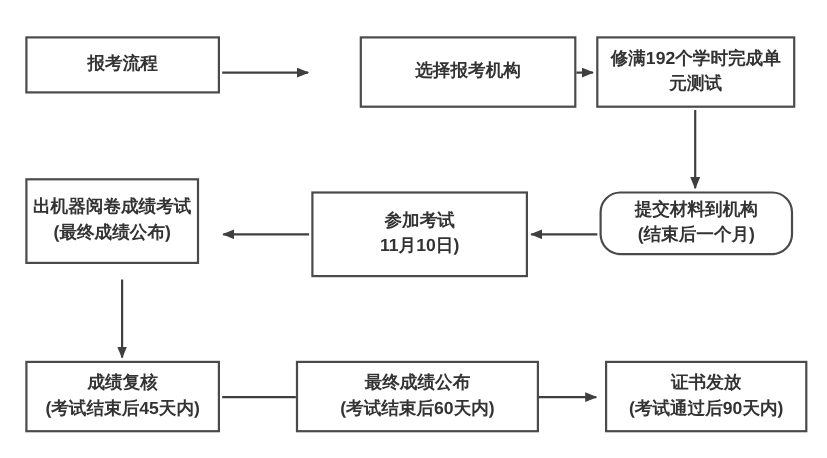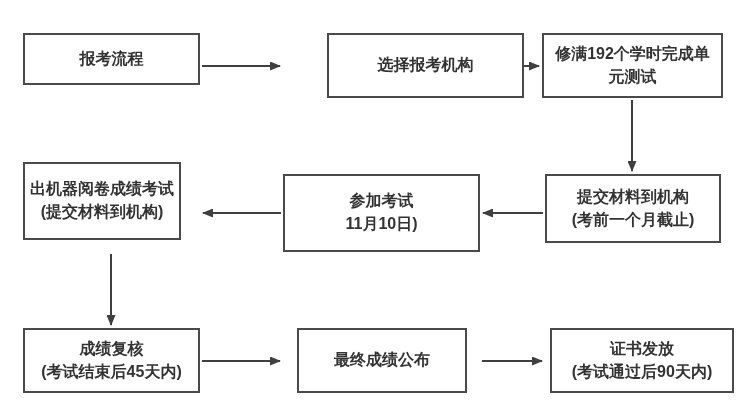--- a/index.html
+++ b/index.html
@@ -33,24 +33,24 @@
     line-height: 1.42;
   }
   .node .ln { display: block; white-space: nowrap; }
   
   #node-start          { left: 23px;  top: 33px;  width: 177px; height: 52px; }
   #node-choose-agency  { left: 283px; top: 33px;  width: 197px; height: 65px; margin-left: 44px; }
   #node-complete-hours { left: 542px; top: 33px;  width: 181px; height: 65px; justify-content: center; }
   
   #node-machine-scoring  { left: 23px;  top: 162px; width: 158px; height: 78px; }
   #node-take-exam        { left: 283px; top: 174px; width: 197px; height: 78px; text-align: right; }
-  #node-submit-materials { left: 545px; top: 174px; width: 176px; height: 69px; }
+  #node-submit-materials { left: 545px; top: 174px; width: 176px; height: 58px; border-radius: 19px; }
   
   #node-score-review  { left: 23px;  top: 328px; width: 177px; height: 65px; }
-  #node-final-results { left: 297px; top: 328px; width: 170px; height: 65px; }
+  #node-final-results { left: 269px; top: 328px; width: 221px; height: 65px; }
   #node-certificate   { left: 550px; top: 328px; width: 184px; height: 65px; }
 </style>
 </head>
 <body>
 
 <div class="canvas">
 
   <svg class="edges-layer" width="752" height="416" viewBox="0 0 752 416" xmlns="http://www.w3.org/2000/svg">
     <defs>
       <marker id="arrowhead" markerUnits="userSpaceOnUse" markerWidth="11" markerHeight="9" refX="10" refY="4.5" orient="auto">
@@ -73,36 +73,37 @@
   <div class="node" id="node-choose-agency">
     <span class="ln">选择报考机构</span>
   </div>
   <div class="node" id="node-complete-hours">
     <span class="ln">修满192个学时完成单</span>
     <span class="ln">元测试</span>
   </div>
 
   <div class="node" id="node-machine-scoring">
     <span class="ln">出机器阅卷成绩考试</span>
-    <span class="ln">(提交材料到机构)</span>
+    <span class="ln">(最终成绩公布)</span>
   </div>
   <div class="node" id="node-take-exam">
     <span class="ln">参加考试</span>
     <span class="ln">11月10日)</span>
   </div>
   <div class="node" id="node-submit-materials">
     <span class="ln">提交材料到机构</span>
-    <span class="ln">(考前一个月截止)</span>
+    <span class="ln">(结束后一个月)</span>
   </div>
 
   <div class="node" id="node-score-review">
     <span class="ln">成绩复核</span>
     <span class="ln">(考试结束后45天内)</span>
   </div>
   <div class="node" id="node-final-results">
     <span class="ln">最终成绩公布</span>
+    <span class="ln">(考试结束后60天内)</span>
   </div>
   <div class="node" id="node-certificate">
     <span class="ln">证书发放</span>
     <span class="ln">(考试通过后90天内)</span>
   </div>
 
 </div>
 
 </body></html>

